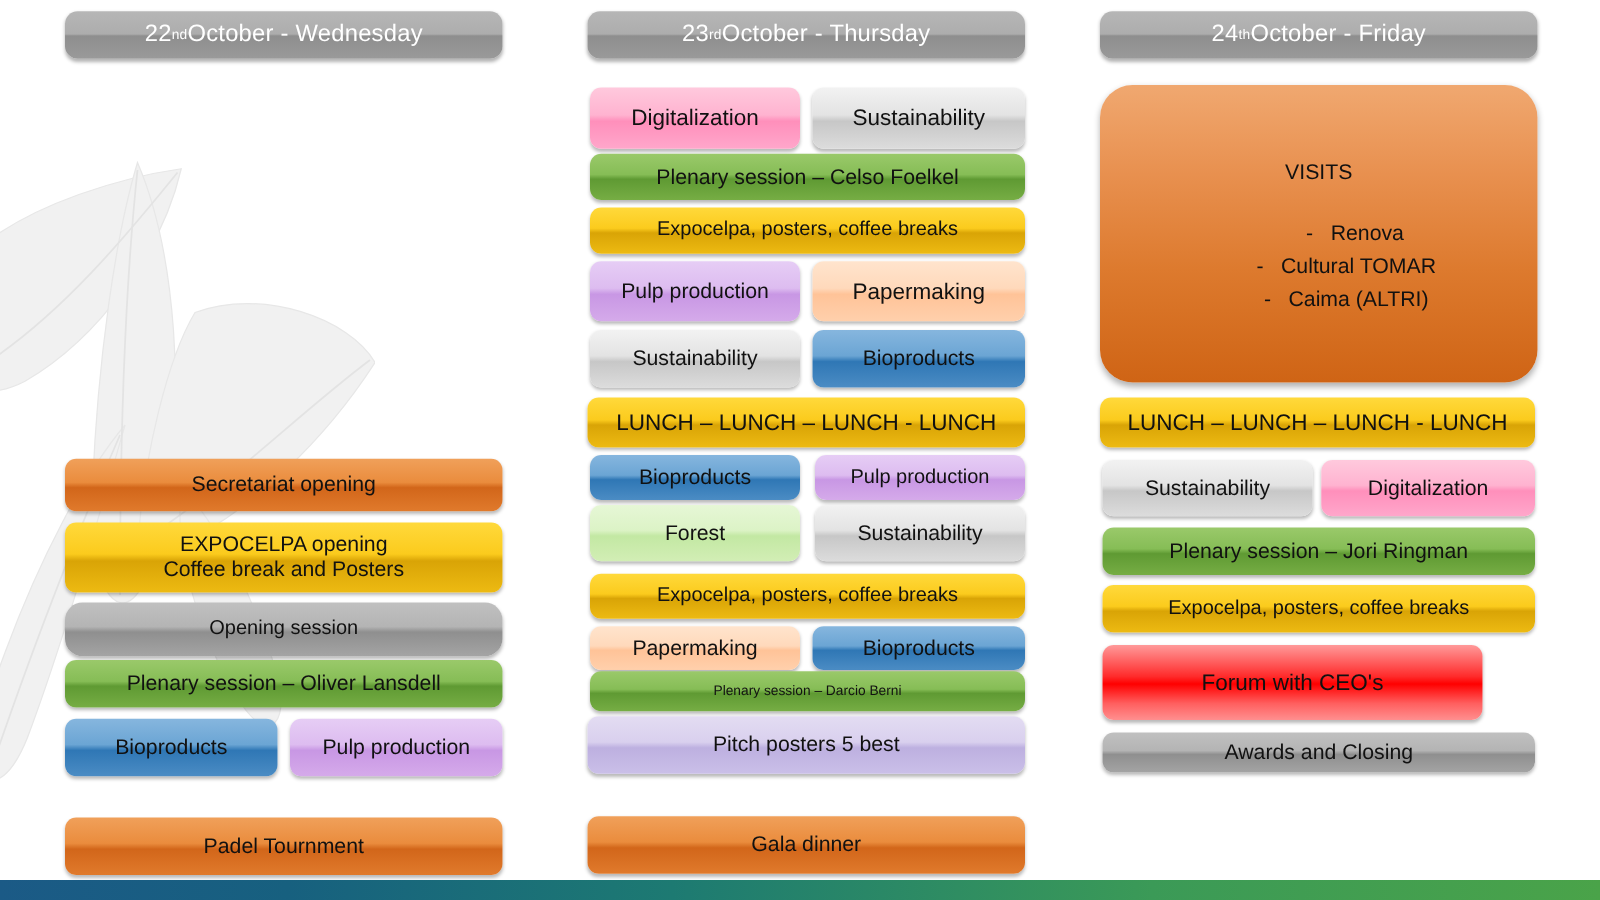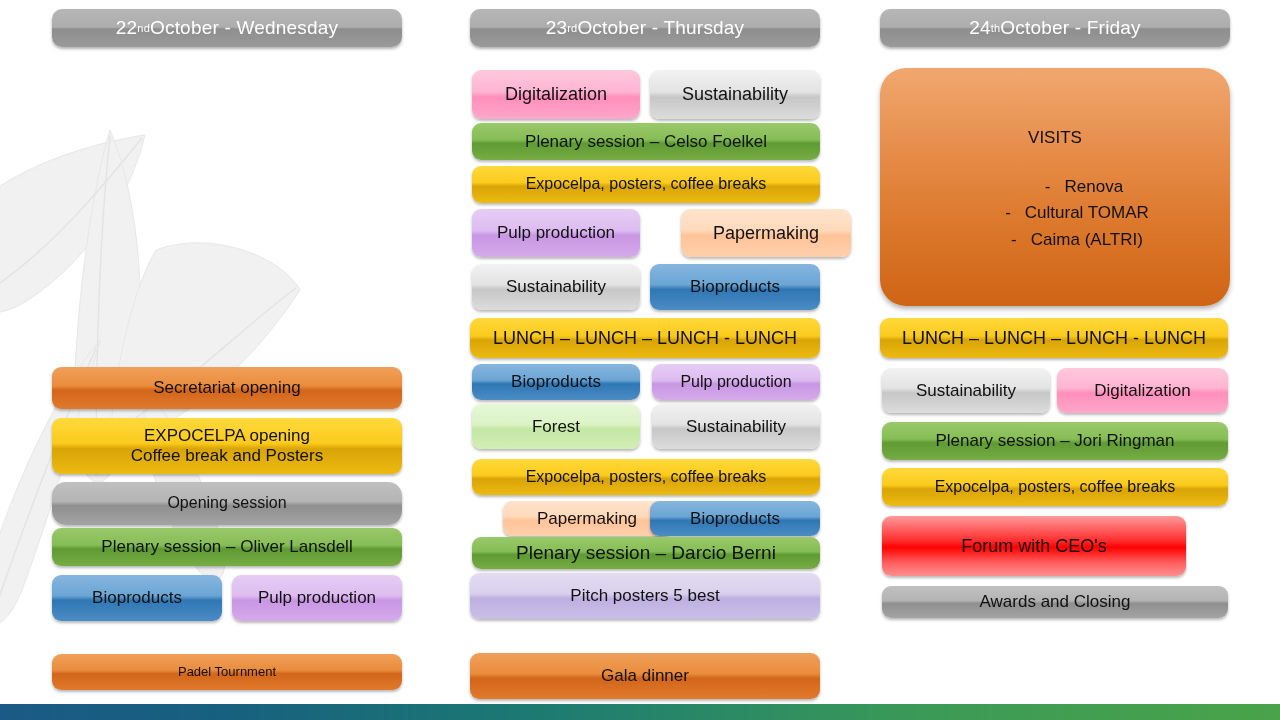--- a/index.html
+++ b/index.html
@@ -83,21 +83,21 @@
 
   
   .c-grey    { background: linear-gradient(to bottom, #f2f2f2 0%, #e3e3e3 45%, #c7c7c7 55%, #dcdcdc 100%); }
   .c-greydk  { background: linear-gradient(to bottom, #c0c0c0 0%, #b4b4b4 45%, #8f8f8f 55%, #a4a4a4 100%); }
   .c-pink    { background: linear-gradient(to bottom, #ffc9dd 0%, #ffb3d0 45%, #ff8fbb 55%, #ffa7cb 100%); text-align: center; }
   .c-green   { background: linear-gradient(to bottom, #9ac96a 0%, #86bd56 45%, #5f9a33 55%, #76ad44 100%); }
   .c-greenlt { background: linear-gradient(to bottom, #e6f7d6 0%, #dcf3c6 45%, #c3e8a3 55%, #d2eeb5 100%); }
   .c-yellow  { background: linear-gradient(to bottom, #ffd93b 0%, #fbcb1d 45%, #d9a406 55%, #edba12 100%); }
   .c-purple  { background: linear-gradient(to bottom, #e6cdf5 0%, #ddbcf0 45%, #c897e4 55%, #d5aaea 100%); }
   .c-purplelt{ background: linear-gradient(to bottom, #e3dcf2 0%, #d9d0ee 45%, #bdb0e0 55%, #cabfe8 100%); }
-  .c-peach   { background: linear-gradient(to bottom, #ffe4cd 0%, #ffd9bb 45%, #ffc398 55%, #ffd0ac 100%); margin-left: 31px; }
+  .c-peach   { background: linear-gradient(to bottom, #ffe4cd 0%, #ffd9bb 45%, #ffc398 55%, #ffd0ac 100%); }
   .c-blue    { background: linear-gradient(to bottom, #86b6de 0%, #6ba5d4 45%, #2f77b5 55%, #4b8cc4 100%); }
   .c-orange  { background: linear-gradient(to bottom, #f0a05a 0%, #ea8c3d 45%, #d2661a 55%, #e07a2c 100%); }
   .c-red     { background: linear-gradient(to bottom, #ff9a9a 0%, #ff2b2b 42%, #ff0000 52%, #ff5f5f 78%, #ff8f8f 100%); }
   .c-visits  { background: linear-gradient(to bottom, #f0a870 0%, #e8904f 30%, #dd7a2e 62%, #cf6415 100%); }
 
   
   #visits-panel {
     position: absolute;
     border-radius: 26px;
     box-shadow: 0 3px 5px rgba(0,0,0,0.30);
@@ -173,21 +173,21 @@
           <span>Bioproducts</span>
         </div>
     </div>
 
     <div class="block c-purple" style="left:180px; top:575px; width:170px; height:46px; font-size:17px;">
       <div class="lines">
           <span>Pulp production</span>
         </div>
     </div>
 
-    <div class="block c-orange" style="left:0px; top:654px; width:350px; height:36px; font-size:13px;">
+    <div class="block c-orange" style="left:0px; top:654px; width:350px; height:46px; font-size:17px;">
       <div class="lines">
           <span>Padel Tournment</span>
         </div>
     </div>
   </div>
 
   <div class="column" id="column-1">
     <div class="day-header" style="left:0px; top:9px; width:350px;">
       <span>23</span>
         <sup>rd</sup>
@@ -277,21 +277,21 @@
       <div class="lines">
           <span>Papermaking</span>
         </div>
     </div>
     <div class="block c-blue" style="left:180px; top:501px; width:170px; height:35px; font-size:17px;">
       <div class="lines">
           <span>Bioproducts</span>
         </div>
     </div>
 
-    <div class="block c-green" style="left:2px; top:537px; width:348px; height:32px; font-size:19px;">
+    <div class="block c-green" style="left:2px; top:537px; width:348px; height:32px; font-size:11px;">
       <div class="lines">
           <span>Plenary session – Darcio Berni</span>
         </div>
     </div>
 
     <div class="block c-purplelt" style="left:0px; top:573px; width:350px; height:46px; font-size:17px;">
       <div class="lines">
           <span>Pitch posters 5 best</span>
         </div>
     </div>

